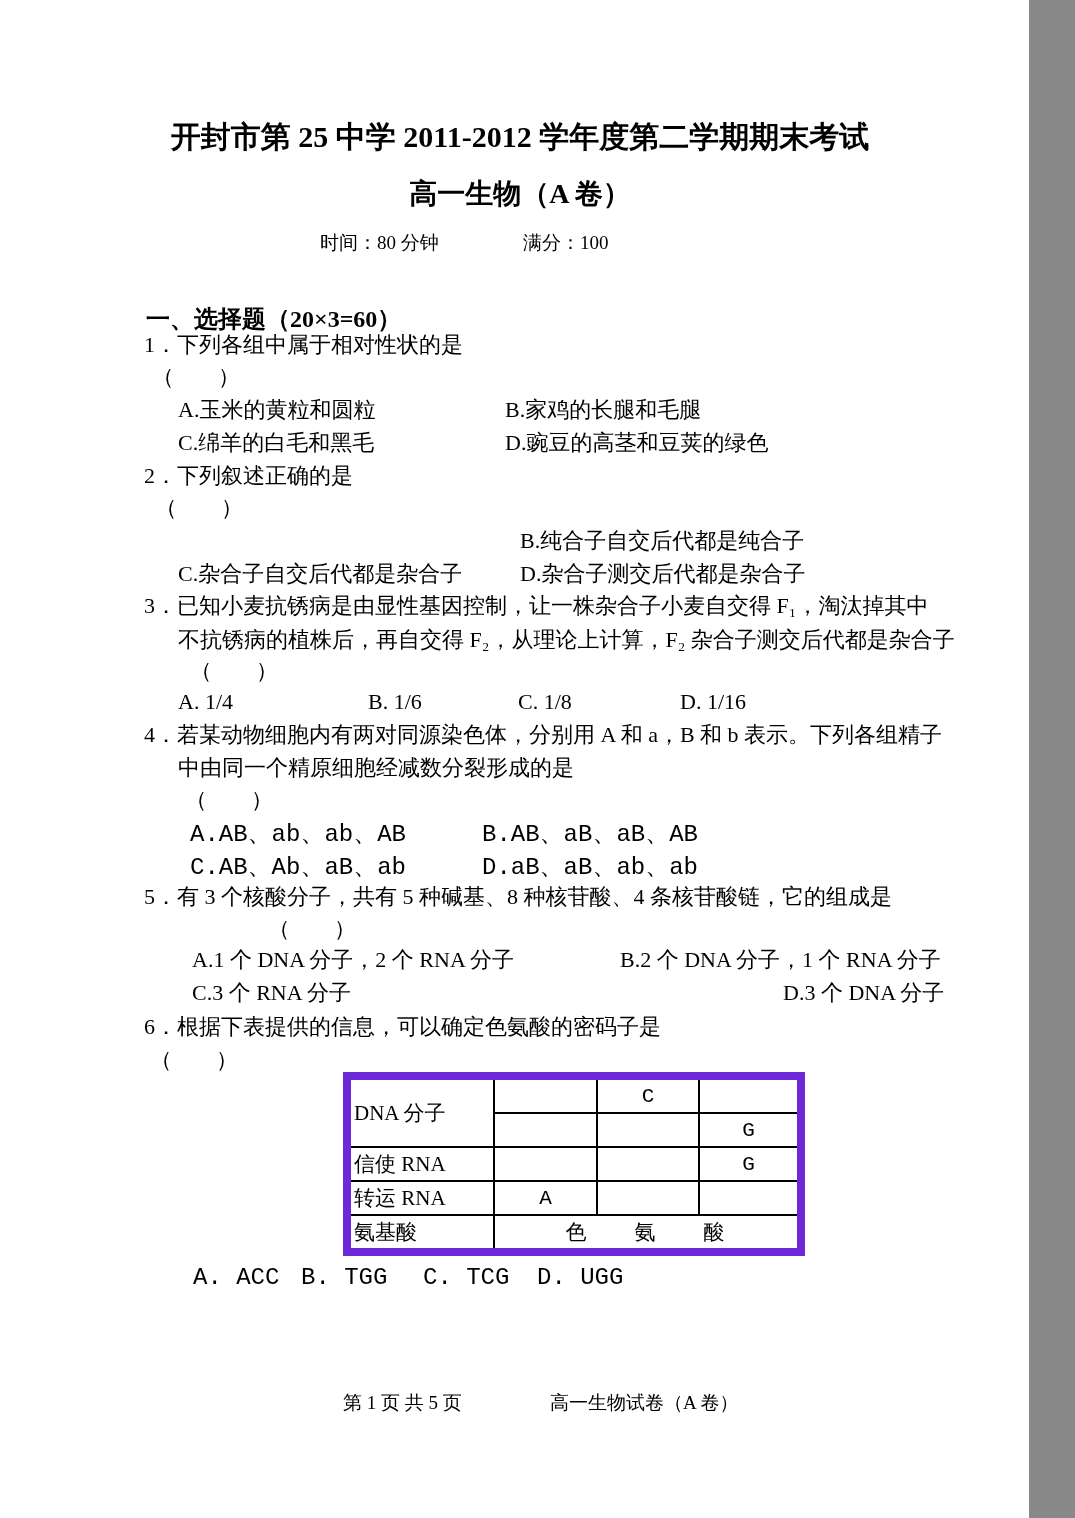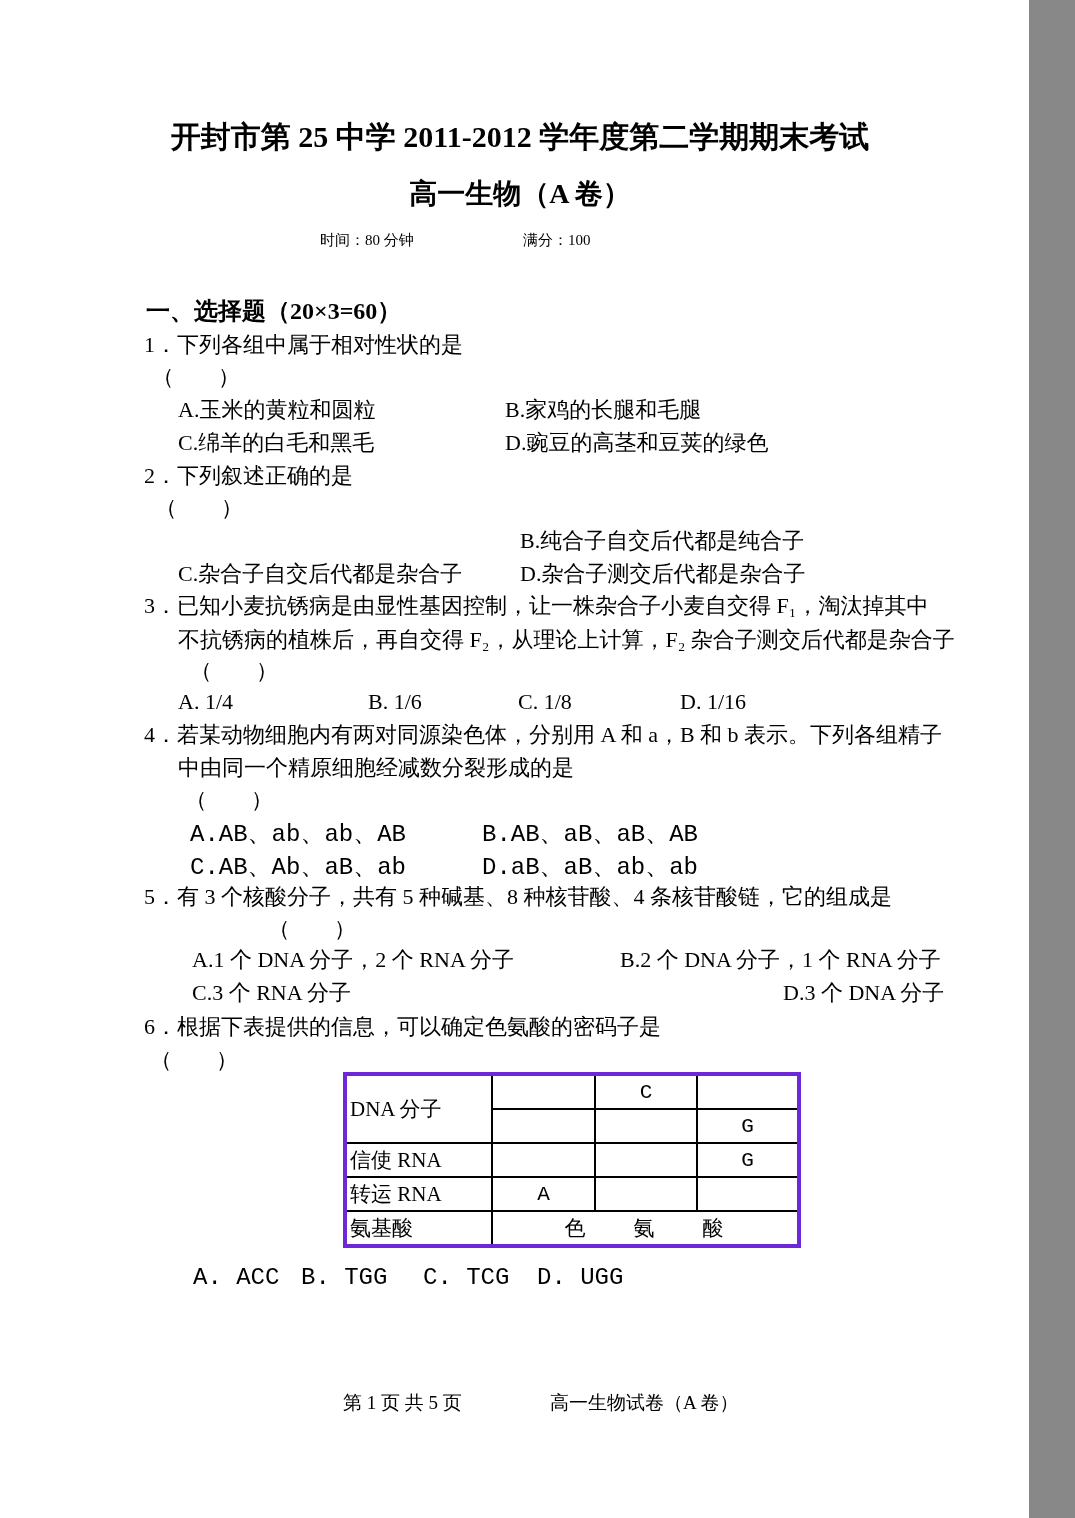--- a/index.html
+++ b/index.html
@@ -16,29 +16,29 @@
     white-space:pre;
     font-size:22px;
     line-height:1.25;
   }
   .center{
     left:0;width:1040px;
     text-align:center;
   }
   .title{font-size:30px;font-weight:bold;}
   .subtitle{font-size:28px;font-weight:bold;}
-  .info{font-size:15px;}
+  .info{font-size:19px;}
   .heading{font-size:24px;font-weight:bold;}
   .mono{font-family:"Liberation Mono","DejaVu Sans Mono",monospace;font-size:24px;}
   .footer{font-size:19px;}
   table.codon{
     position:absolute;
     left:343px;top:1072px;
     border-collapse:collapse;
-    border:4px solid #6d28d9;
+    border:8px solid #6d28d9;
     table-layout:fixed;
   }
   table.codon td{
     border:2px solid #000;
     height:32px;
     padding:0 3px;
     font-size:21px;
     overflow:hidden;
   }
   td.lbl{text-align:left;}
@@ -52,21 +52,21 @@
 </head>
 <body>
 
 <div class="page">
 
   <div class="line center title" style="top:118px">开封市第 25 中学 2011-2012 学年度第二学期期末考试</div>
   <div class="line center subtitle" style="top:176px">高一生物（A 卷）</div>
   <div class="line info" style="left:320px;top:231px">时间：80 分钟</div>
   <div class="line info" style="left:523px;top:231px">满分：100</div>
 
-  <div class="line heading" style="left:146px;top:296px">一、选择题（20×3=60）</div>
+  <div class="line heading" style="left:146px;top:304px">一、选择题（20×3=60）</div>
 
   <div class="line" style="left:144px;top:331px">1．下列各组中属于相对性状的是</div>
   <div class="line" style="left:152px;top:363px">（　　）</div>
   <div class="line" style="left:178px;top:396px">A.玉米的黄粒和圆粒</div>
   <div class="line" style="left:505px;top:396px">B.家鸡的长腿和毛腿</div>
   <div class="line" style="left:178px;top:429px">C.绵羊的白毛和黑毛</div>
   <div class="line" style="left:505px;top:429px">D.豌豆的高茎和豆荚的绿色</div>
 
   <div class="line" style="left:144px;top:462px">2．下列叙述正确的是</div>
   <div class="line" style="left:155px;top:494px">（　　）</div>

